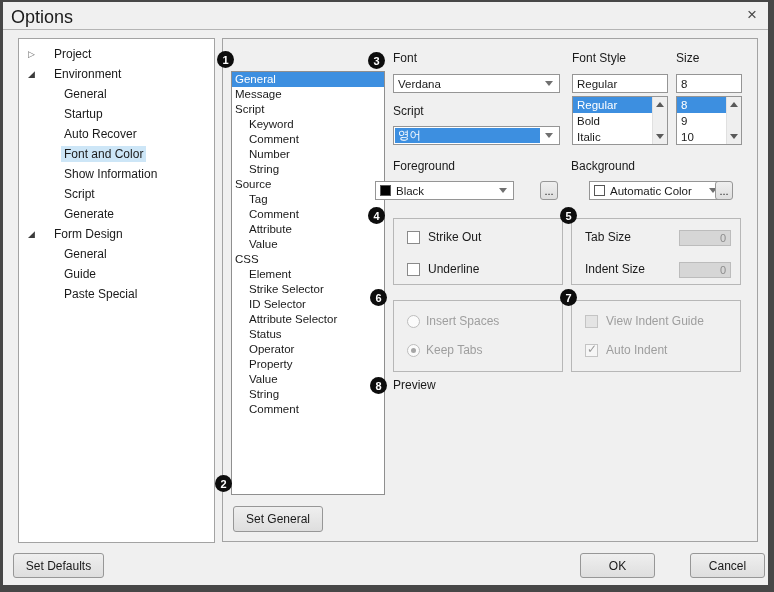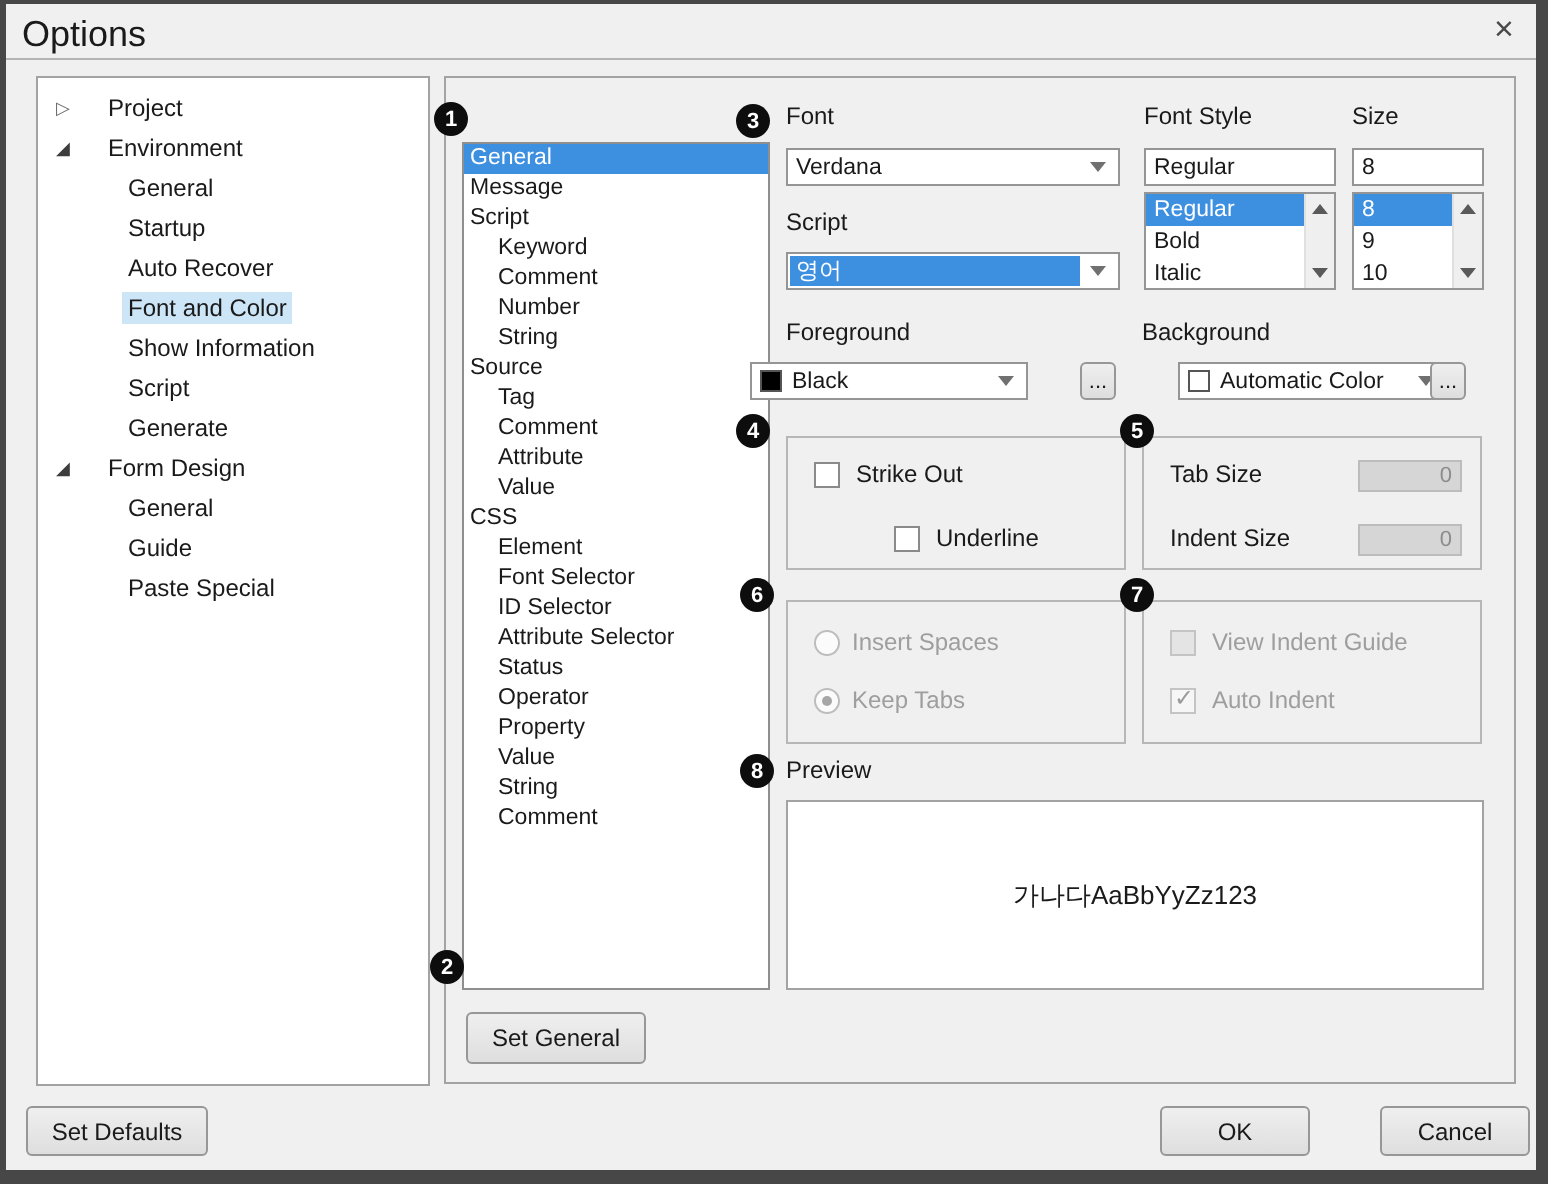--- a/index.html
+++ b/index.html
@@ -201,21 +201,21 @@
       <div class="di-row child">Comment</div>
       <div class="di-row child">Number</div>
       <div class="di-row child">String</div>
       <div class="di-row">Source</div>
       <div class="di-row child">Tag</div>
       <div class="di-row child">Comment</div>
       <div class="di-row child">Attribute</div>
       <div class="di-row child">Value</div>
       <div class="di-row">CSS</div>
       <div class="di-row child">Element</div>
-      <div class="di-row child">Font Selector</div>
+      <div class="di-row child">Strike Selector</div>
       <div class="di-row child">ID Selector</div>
       <div class="di-row child">Attribute Selector</div>
       <div class="di-row child">Status</div>
       <div class="di-row child">Operator</div>
       <div class="di-row child">Property</div>
       <div class="di-row child">Value</div>
       <div class="di-row child">String</div>
       <div class="di-row child">Comment</div>
     </div>
   <button class="btn" style="left:233px; top:506px; width:90px; height:26px;">Set General</button>
@@ -282,21 +282,21 @@
         <span class="arrow-down"></span>
       </span>
   </div>
   <button class="btn btn-small" style="left:715px; top:181px; width:18px; height:19px;">...</button>
 
   <div class="groupbox" style="left:393px; top:218px; width:170px; height:67px;padding-left:13px;">
     <div class="gb-row" style="top:11px;">
       <span class="cb"></span>
       <span>Strike Out</span>
     </div>
-    <div class="gb-row" style="top:43px;margin-left:40px;">
+    <div class="gb-row" style="top:43px;">
       <span class="cb"></span>
       <span>Underline</span>
     </div>
   </div>
 
   <div class="groupbox" style="left:571px; top:218px; width:170px; height:67px;">
     <div class="gb-row" style="top:11px;">
       <span>Tab Size</span>
     </div>
     <div class="num-input" style="left:107px; top:11px; width:52px; height:16px;">0</div>
@@ -324,20 +324,17 @@
     </div>
     <div class="gb-row disabled" style="top:42px;">
       <span class="cb dis-checked">
           <span class="checkmark">✓</span>
         </span>
       <span>Auto Indent</span>
     </div>
   </div>
 
   <span class="lbl" style="left:393px; top:378px;">Preview</span>
-  <div class="preview-box">
-    <span>가나다AaBbYyZz123</span>
-  </div>
 
   <button class="btn" style="left:13px; top:553px; width:91px; height:25px;">Set Defaults</button>
   <button class="btn" style="left:580px; top:553px; width:75px; height:25px;text-align:right;">OK</button>
   <button class="btn" style="left:690px; top:553px; width:75px; height:25px;">Cancel</button>
 </div>
 
 </body></html>

